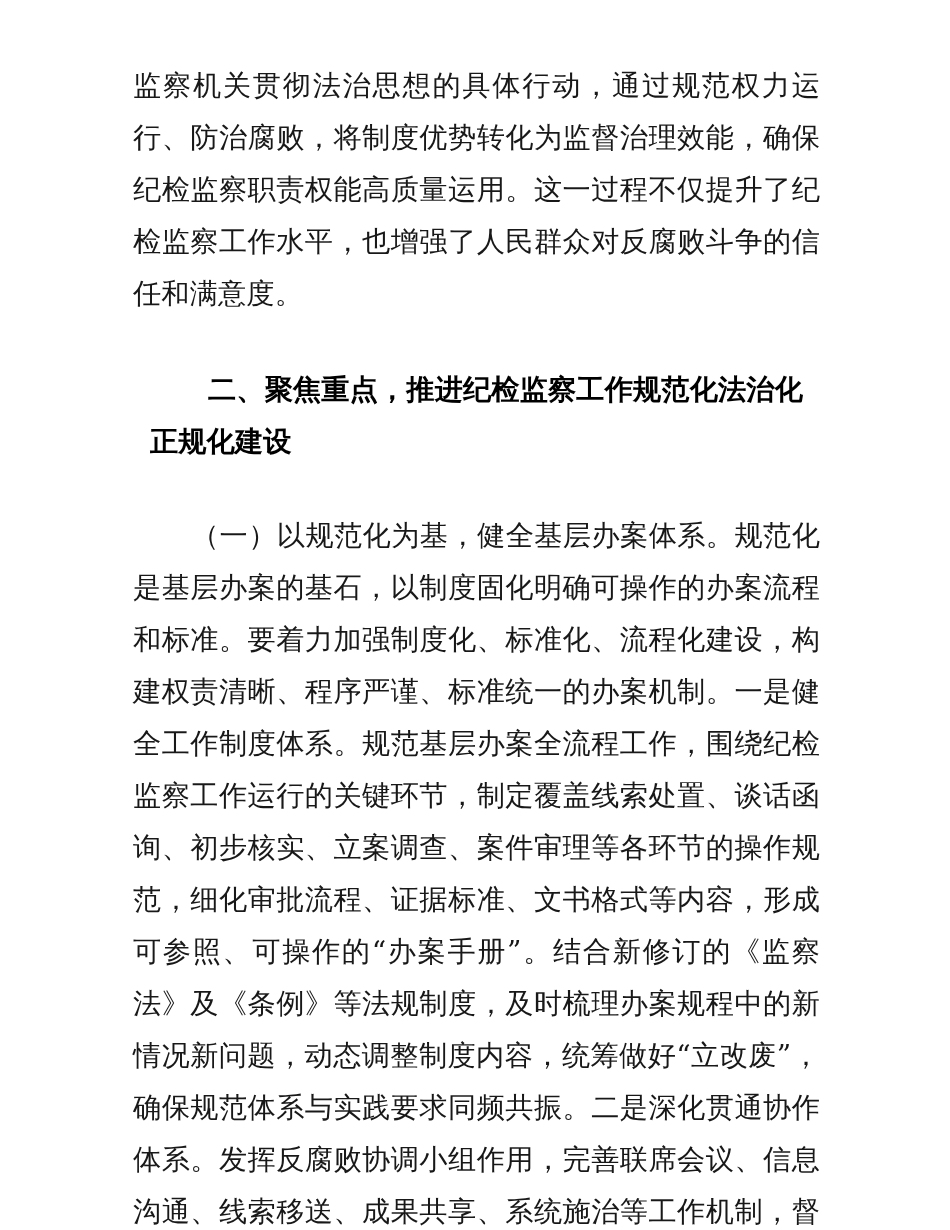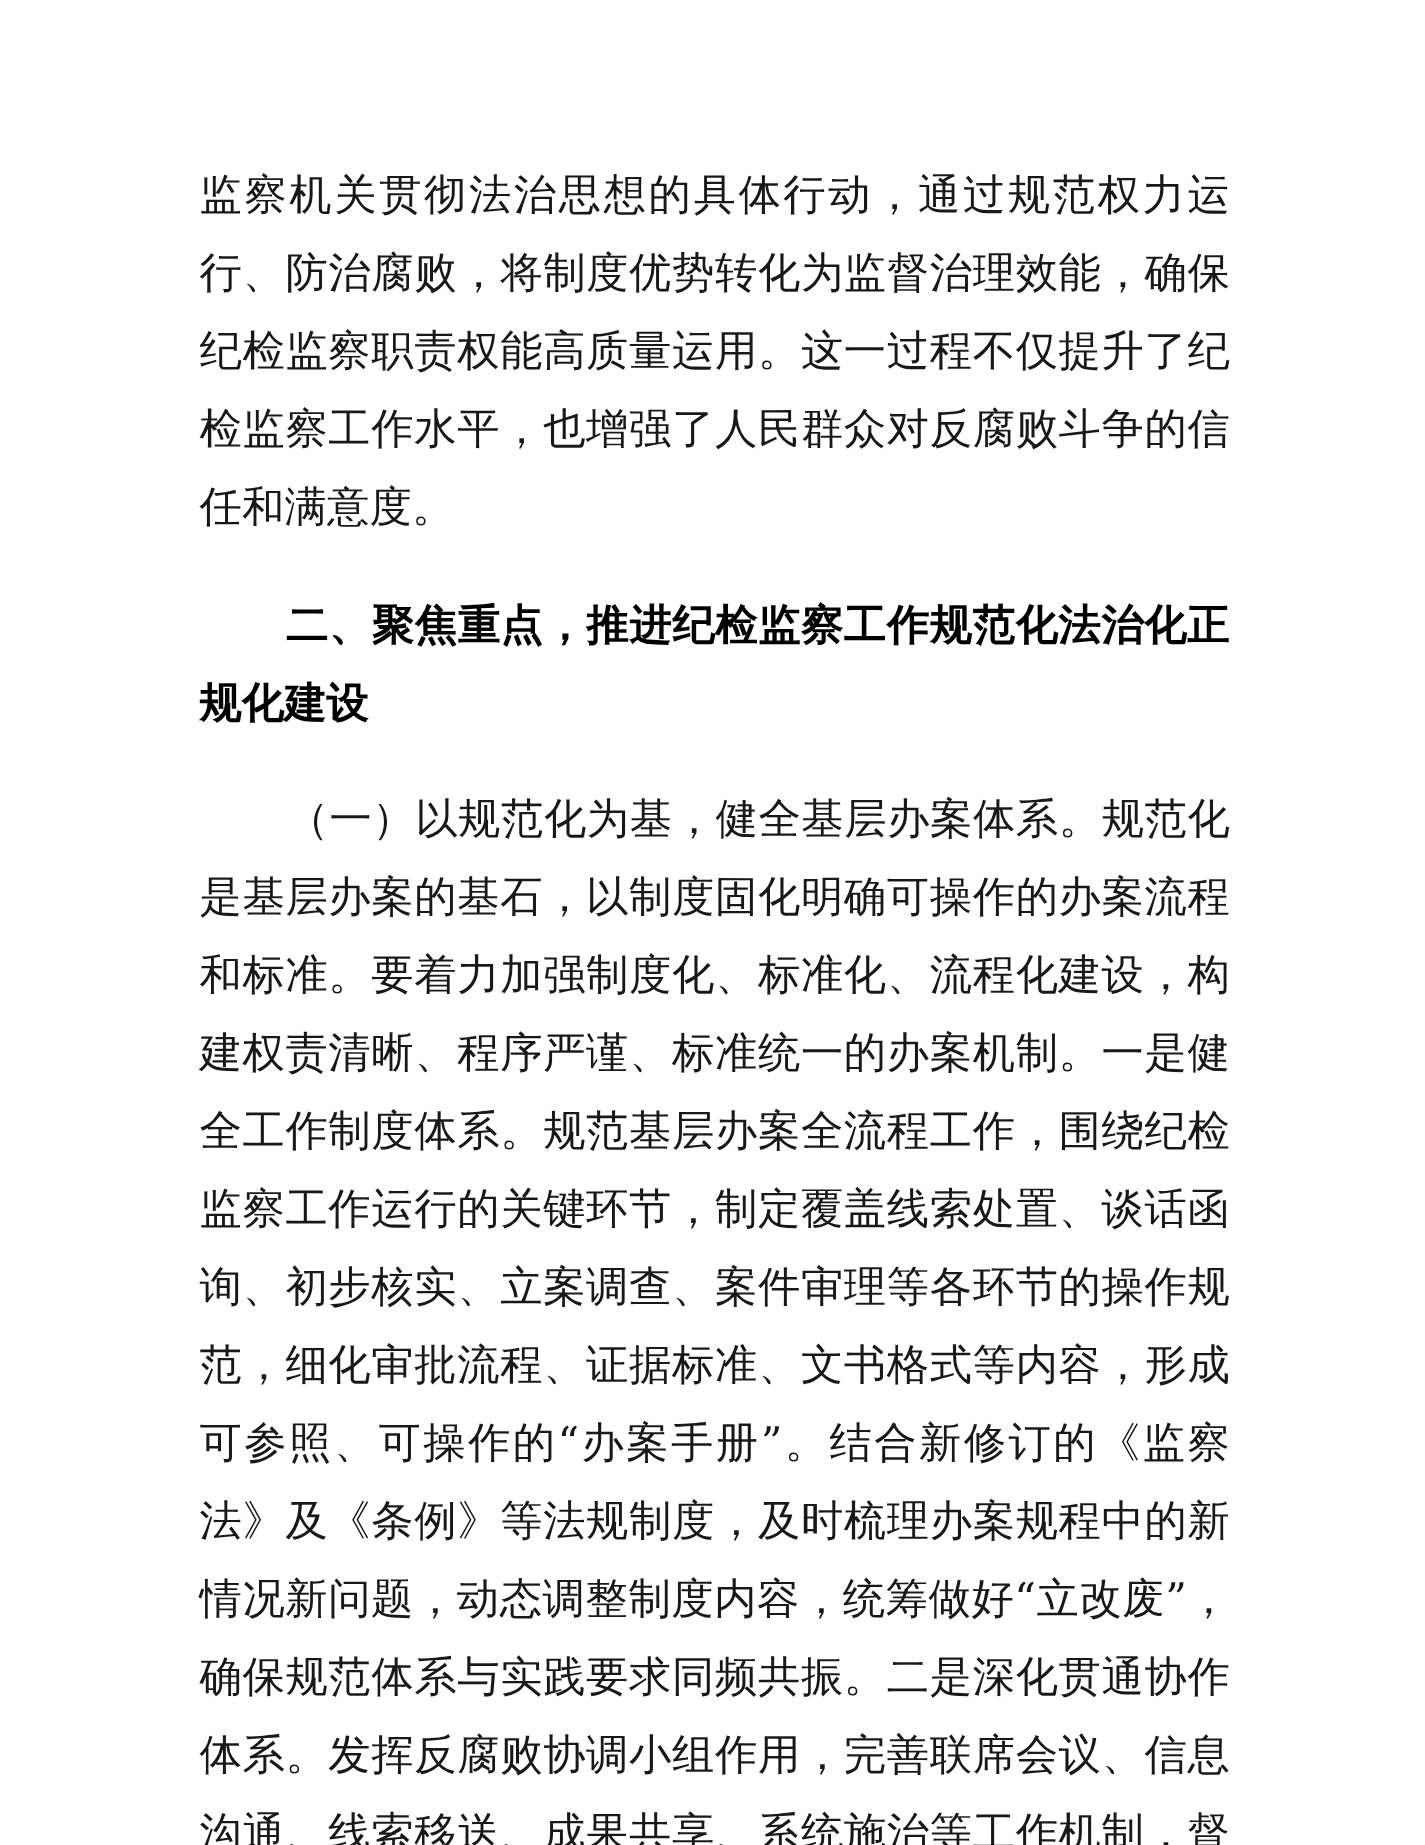--- a/index.html
+++ b/index.html
@@ -13,21 +13,21 @@
     overflow: hidden;
     font-family: "DejaVu Serif", "Liberation Serif", serif;
     color: #000000;
   }
   .page {
     position: relative;
     width: 950px;
     height: 1230px;
     background: #ffffff;
     box-sizing: border-box;
-    padding: 104px 130px 0 133px;
+    padding: 60px 130px 0 133px;
   }
   .doc-body {
     width: 687px;
   }
   p.para {
     margin: 0;
     font-family: "DejaVu Serif", "Liberation Serif", serif;
     font-size: 28.2px;
     line-height: 52px;
     letter-spacing: 0.15px;
@@ -36,21 +36,21 @@
     font-weight: 400;
     color: #181818;
     text-indent: 0;
     word-break: break-all;
     -webkit-font-smoothing: antialiased;
   }
   p.para.indent {
     text-indent: 58px;
   }
   h2.heading {
-    margin: 0;
+    margin: 17px;
     font-family: "Liberation Sans", "DejaVu Sans", sans-serif;
     font-size: 28.2px;
     line-height: 52px;
     font-weight: 700;
     letter-spacing: 0.1px;
     text-align: justify;
     text-justify: inter-ideograph;
     text-indent: 58px;
     color: #000000;
     word-break: break-all;

